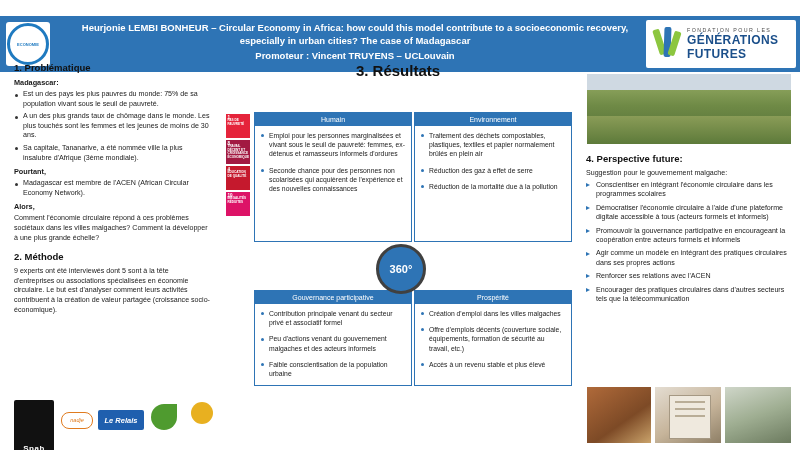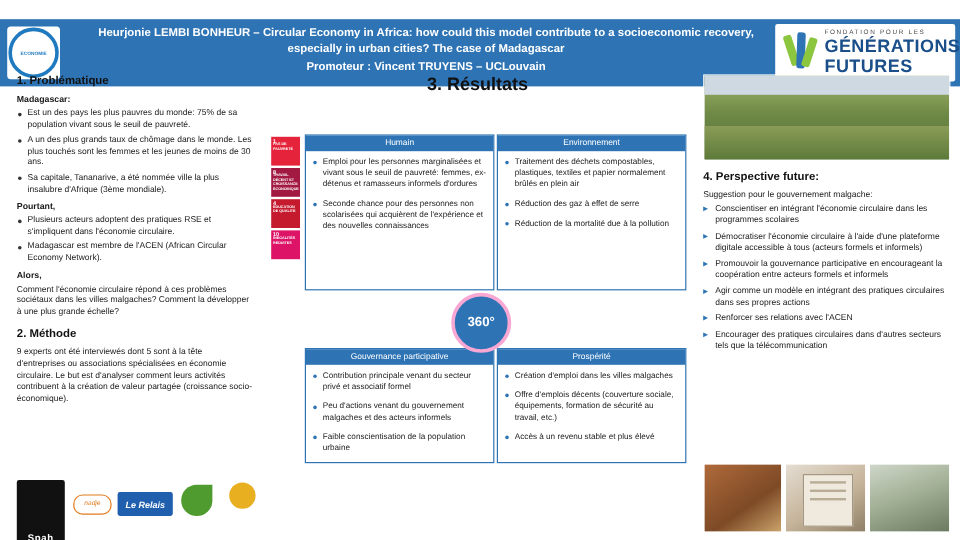--- a/index.html
+++ b/index.html
@@ -44,21 +44,21 @@
     display:flex;align-items:center;padding:0 6px;box-sizing:border-box;
   }
   .logo-right .mark{
     width:30px;height:34px;flex:0 0 30px;position:relative;
   }
   .logo-right .mark .p1{position:absolute;left:4px;top:2px;width:7px;height:26px;background:#8cc63f;transform:rotate(-18deg);border-radius:2px;}
   .logo-right .mark .p2{position:absolute;left:12px;top:0px;width:7px;height:30px;background:#2e74b5;transform:rotate(2deg);border-radius:2px;}
   .logo-right .mark .p3{position:absolute;left:19px;top:4px;width:7px;height:25px;background:#8cc63f;transform:rotate(18deg);border-radius:2px;}
   .logo-right .txt{margin-left:5px;}
   .logo-right .t1{font-size:5.3px;letter-spacing:1.4px;color:#4a4a4a;}
-  .logo-right .t2{font-size:15px;font-weight:bold;letter-spacing:0.4px;color:#1b4f8a;}
+  .logo-right .t2{font-size:12px;font-weight:bold;letter-spacing:0.4px;color:#1b4f8a;}
 
   
   .col1{position:absolute;left:14px;top:62px;width:196px;}
   .sec-title{font-size:9.5px;font-weight:bold;color:#111;margin:0 0 5px 0;}
   .sec-title.second{margin-top:8px;}
   .lead{font-weight:bold;font-size:7.3px;margin:0 0 3px 0;}
   .plain{font-size:7.1px;line-height:9.6px;margin:0 0 4px 0;}
   ul.bul{list-style:none;margin:0 0 4px 0;padding:0;}
   ul.bul li{position:relative;padding-left:9px;font-size:7.1px;line-height:9.6px;margin-bottom:3px;}
   ul.bul li:before{content:"";position:absolute;left:1px;top:3.5px;width:3px;height:3px;background:#333;border-radius:50%;}
@@ -85,36 +85,36 @@
   .qbody{padding:5px 5px 6px 5px;}
   .qbody ul{list-style:none;margin:0;padding:0;}
   .qbody li{position:relative;padding-left:9px;font-size:6.8px;line-height:9.2px;margin-bottom:7px;}
   .qbody li:before{content:"";position:absolute;left:1px;top:3.2px;width:3px;height:3px;background:#2e74b5;border-radius:50%;}
   .q-hum{left:30px;top:28px;height:130px;}
   .q-env{left:190px;top:28px;height:130px;}
   .q-gov{left:30px;top:206px;height:96px;}
   .q-pro{left:190px;top:206px;height:96px;}
   .badge360{
     position:absolute;left:152px;top:160px;width:44px;height:44px;border-radius:50%;
-    background:#2e74b5;border:3px solid #f9a8d4;color:#fff;font-size:11px;font-weight:bold;
+    background:#2e74b5;border:3px solid #404040;color:#fff;font-size:11px;font-weight:bold;
     display:flex;align-items:center;justify-content:center;
   }
   
   .sdg{position:absolute;width:24px;height:24px;color:#fff;font-size:3.1px;line-height:3.6px;padding:1.5px;box-sizing:border-box;font-weight:bold;}
   .sdg .n{font-size:4.6px;display:block;}
   .sdg-1{left:2px;top:30px;background:#e5243b;}
   .sdg-8{left:2px;top:56px;background:#a21942;}
   .sdg-4{left:2px;top:82px;background:#c5192d;}
   .sdg-10{left:2px;top:108px;background:#dd1367;}
   .sdg-13{left:322px;top:30px;background:#3f7e44;}
   .sdg-11{left:322px;top:208px;background:#fd6925;}
   .sdg-8b{left:322px;top:234px;background:#a21942;}
 
   
-  .col3{position:absolute;left:586px;top:62px;width:206px;}
+  .col3{position:absolute;left:586px;top:73px;width:206px;}
   .photo{width:206px;height:72px;border:1px solid #fff;box-sizing:border-box;background:#7a8b5a;position:relative;overflow:hidden;}
   .photo.p1{background:linear-gradient(#9fb36b 0%,#6f8a46 45%,#4e6a33 100%);}
   .photo.p1:after{content:"";position:absolute;left:0;bottom:0;width:100%;height:28px;background:linear-gradient(#8a9c57,#5d7a3a);}
   .photo.p1 .sky{position:absolute;left:0;top:0;width:100%;height:16px;background:#cfd9e2;}
   .sec-title.persp-t{margin-top:8px;}
   .persp-lead{font-size:7.1px;margin:0 0 4px 0;}
   ul.pbul{list-style:none;margin:0;padding:0;}
   ul.pbul li{position:relative;padding-left:10px;font-size:7.1px;line-height:9.4px;margin-bottom:4px;}
   ul.pbul li:before{content:"";position:absolute;left:0px;top:2.2px;width:0;height:0;border-left:4px solid #2e74b5;border-top:2.6px solid transparent;border-bottom:2.6px solid transparent;}
 
@@ -157,21 +157,20 @@
   <div class="col1">
     <h2 class="sec-title">1. Problématique</h2>
     <p class="lead">Madagascar:</p>
     <ul class="bul">
       <li>Est un des pays les plus pauvres du monde: 75% de sa population vivant sous le seuil de pauvreté.</li>
       <li>A un des plus grands taux de chômage dans le monde. Les plus touchés sont les femmes et les jeunes de moins de 30 ans.</li>
       <li>Sa capitale, Tananarive, a été nommée ville la plus insalubre d'Afrique (3ème mondiale).</li>
     </ul>
     <p class="lead">Pourtant,</p>
     <ul class="bul">
-      <li>Plusieurs acteurs adoptent des pratiques RSE et s'impliquent dans l'économie circulaire.</li>
       <li>Madagascar est membre de l'ACEN (African Circular Economy Network).</li>
     </ul>
     <p class="lead">Alors,</p>
     <p class="plain">Comment l'économie circulaire répond à ces problèmes sociétaux dans les villes malgaches? Comment la développer à une plus grande échelle?</p>
 
     <h2 class="sec-title second">2. Méthode</h2>
     <p class="plain">9 experts ont été interviewés dont 5 sont à la tête d'entreprises ou associations spécialisées en économie circulaire. Le but est d'analyser comment leurs activités contribuent à la création de valeur partagée (croissance socio-économique).</p>
   </div>
 
   <div class="sponsors">

